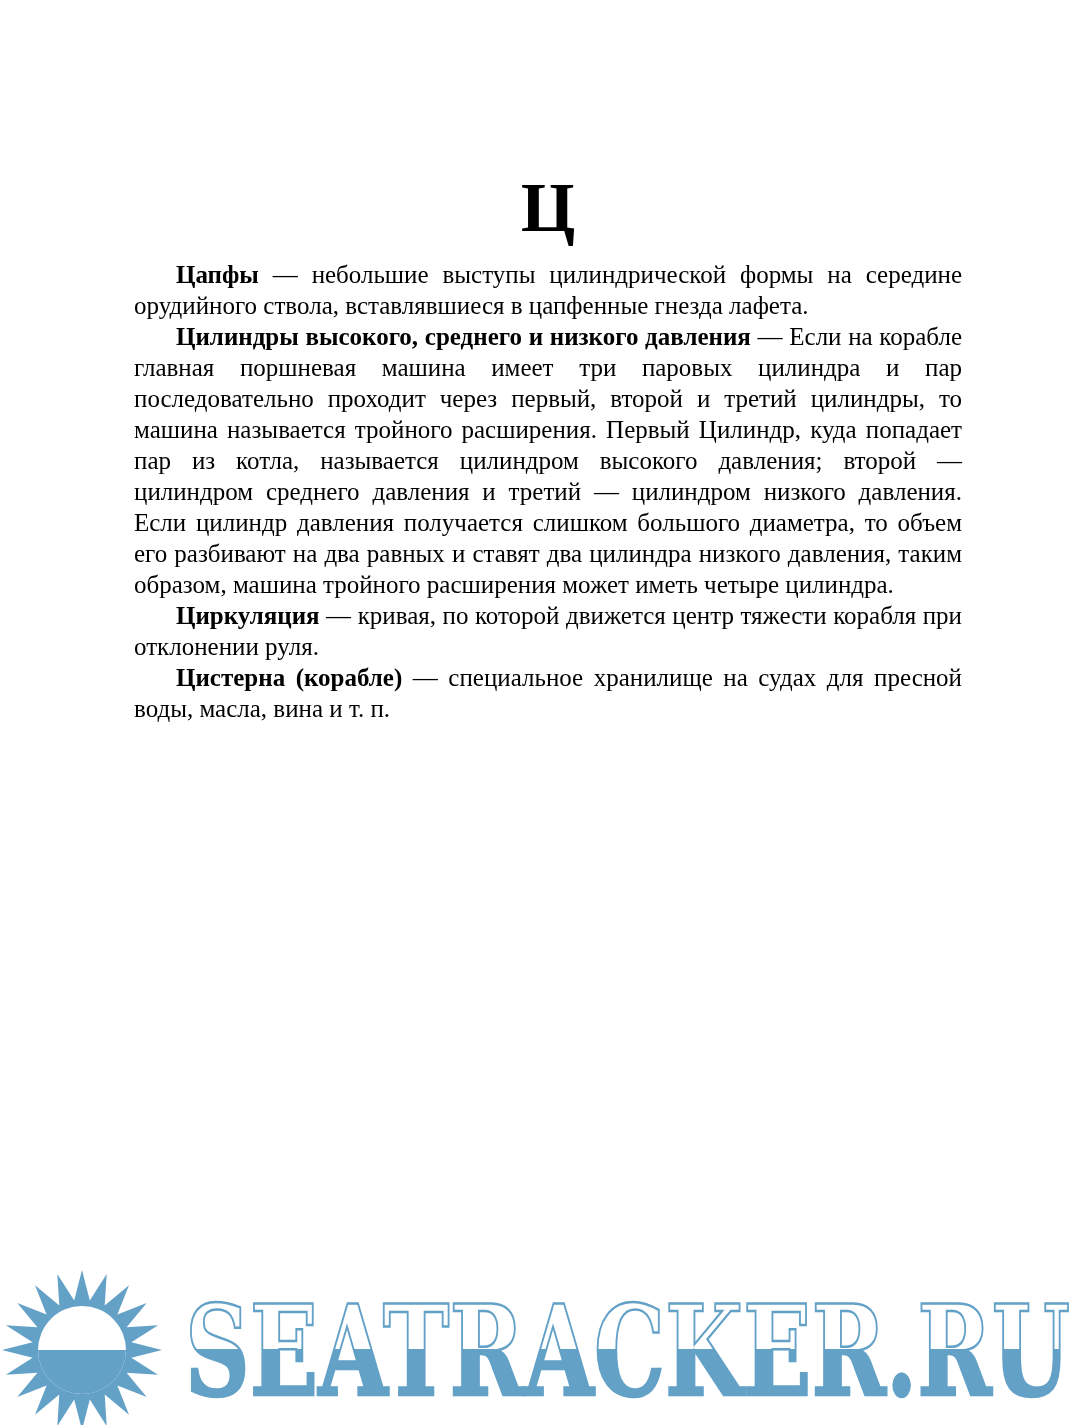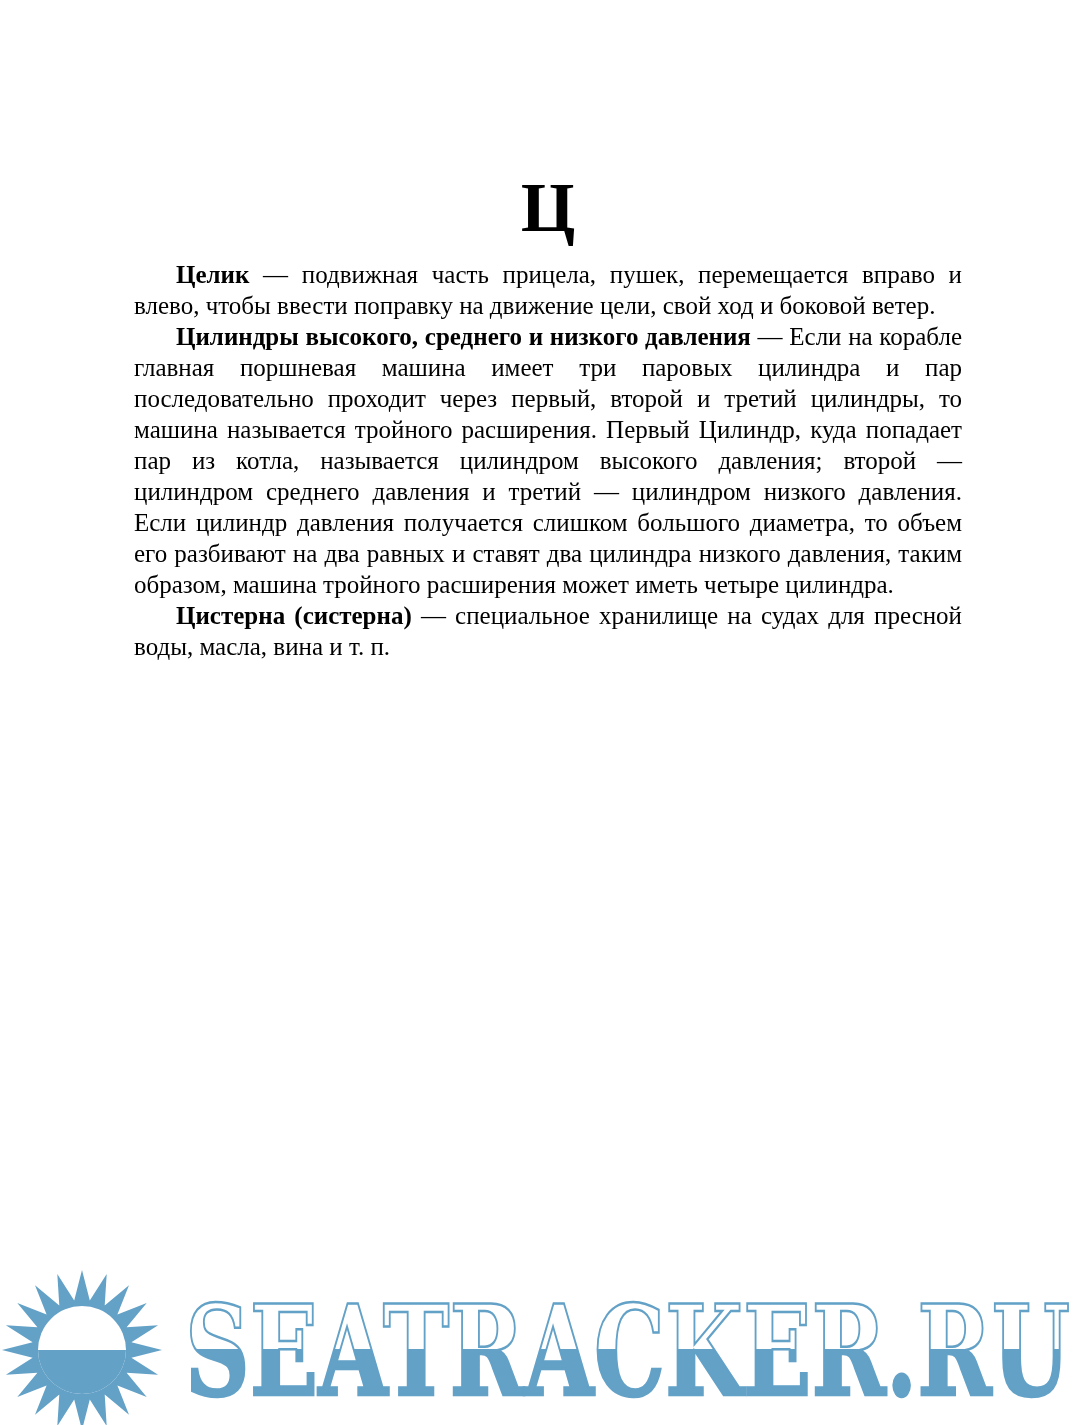--- a/index.html
+++ b/index.html
@@ -51,23 +51,24 @@
   }
 </style>
 </head>
 <body>
 
 <div class="page">
 
   <div class="section-letter">Ц</div>
 
   <div class="entries">
-    <p><b>Целик</b><span> — подвижная часть прицела, пушек, перемещается вправо и влево, чтобы ввести поправку на движение цели, свой ход и боковой ветер.</span></p>
+    <p><b>Цапфы</b><span> — небольшие выступы цилиндрической формы на середине орудийного ствола, вставлявшиеся в цапфенные гнезда лафета.</span></p>
     <p><b>Цилиндры высокого, среднего и низкого давления</b><span> — Если на корабле главная поршневая машина имеет три паровых цилиндра и пар последовательно проходит через первый, второй и третий цилиндры, то машина называется тройного расширения. Первый Цилиндр, куда попадает пар из котла, называется цилиндром высокого давления; второй — цилиндром среднего давления и третий — цилиндром низкого давления. Если цилиндр давления получается слишком большого диаметра, то объем его разбивают на два равных и ставят два цилиндра низкого давления, таким образом, машина тройного расширения может иметь четыре цилиндра.</span></p>
-    <p><b>Цистерна (систерна)</b><span> — специальное хранилище на судах для пресной воды, масла, вина и т. п.</span></p>
+    <p><b>Циркуляция</b><span> — кривая, по которой движется центр тяжести корабля при отклонении руля.</span></p>
+    <p><b>Цистерна (корабле)</b><span> — специальное хранилище на судах для пресной воды, масла, вина и т. п.</span></p>
   </div>
 
   <svg class="watermark" viewBox="0 0 1080 170" xmlns="http://www.w3.org/2000/svg">
     <defs>
       <linearGradient id="waterline" gradientUnits="userSpaceOnUse" x1="0" y1="0" x2="0" y2="170">
         <stop offset="0" stop-color="#ffffff"></stop>
         <stop offset="0.553" stop-color="#ffffff"></stop>
         <stop offset="0.553" class="wm-fill-stop" stop-color="#63A1C7"></stop>
         <stop offset="1" class="wm-fill-stop" stop-color="#63A1C7"></stop>
       </linearGradient>

